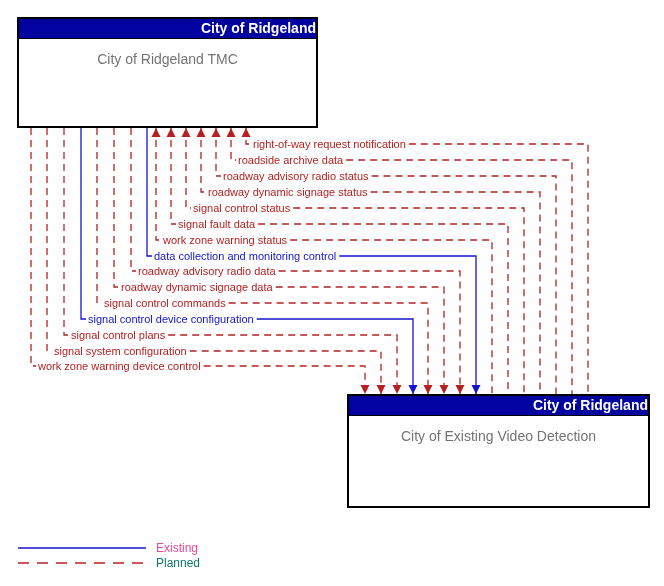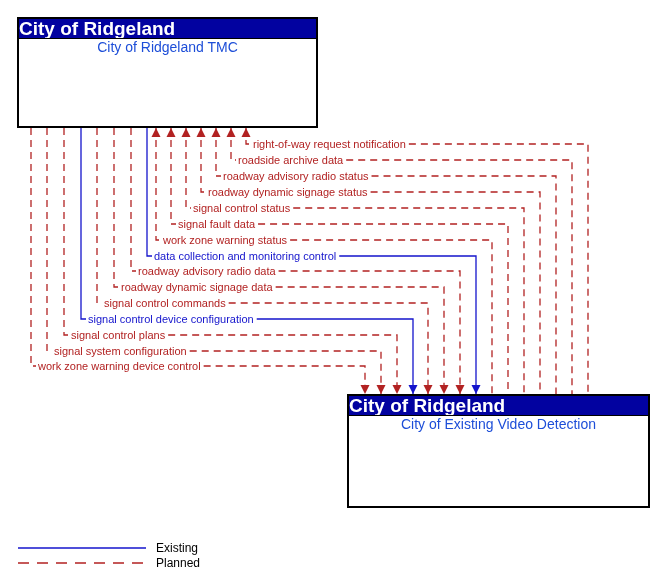--- a/index.html
+++ b/index.html
@@ -10,24 +10,24 @@
   #flow-svg{position:absolute;left:0;top:0;z-index:1;}
   .flowlabel{font-family:"Liberation Sans",sans-serif;font-size:11px;}
   .entity-box{
     position:absolute;box-sizing:border-box;background:#ffffff;
     border:2px solid #000000;z-index:2;
   }
   .box-tmc{left:17px;top:17px;width:301px;height:111px;}
   .box-video{left:347px;top:394px;width:303px;height:114px;}
   .box-header{
     height:19px;line-height:19px;border-bottom:1px solid #000000;
-    text-align:left;font-size:19px;font-weight:bold;overflow:hidden;white-space:nowrap;
+    text-align:right;font-size:14px;font-weight:bold;overflow:hidden;white-space:nowrap;
   }
   .box-title{
-    text-align:center;font-size:14px;color:#1d4ed8;line-height:17px;margin-top:0;
+    text-align:center;font-size:14px;color:#737373;line-height:17px;margin-top:12px;
     white-space:nowrap;
   }
   .legend-label{position:absolute;font-size:12px;z-index:2;white-space:nowrap;}
   .legend-existing{left:156px;top:541px;}
   .legend-planned{left:156px;top:556px;}
 </style>
 </head>
 <body>
 
 <div class="stage">
@@ -130,16 +130,16 @@
   <div class="entity-box box-tmc">
     <div class="box-header" style="background: rgb(2, 2, 160); color: rgb(255, 255, 255);">City of Ridgeland</div>
     <div class="box-title">City of Ridgeland TMC</div>
   </div>
 
   <div class="entity-box box-video">
     <div class="box-header" style="background: rgb(2, 2, 160); color: rgb(255, 255, 255);">City of Ridgeland</div>
     <div class="box-title">City of Existing Video Detection</div>
   </div>
 
-  <span class="legend-label legend-existing" style="color: #000000;">Existing</span>
-  <span class="legend-label legend-planned" style="color: #000000;">Planned</span>
+  <span class="legend-label legend-existing" style="color: #ec4899;">Existing</span>
+  <span class="legend-label legend-planned" style="color: #0f766e;">Planned</span>
 
 </div>
 
 </body></html>

